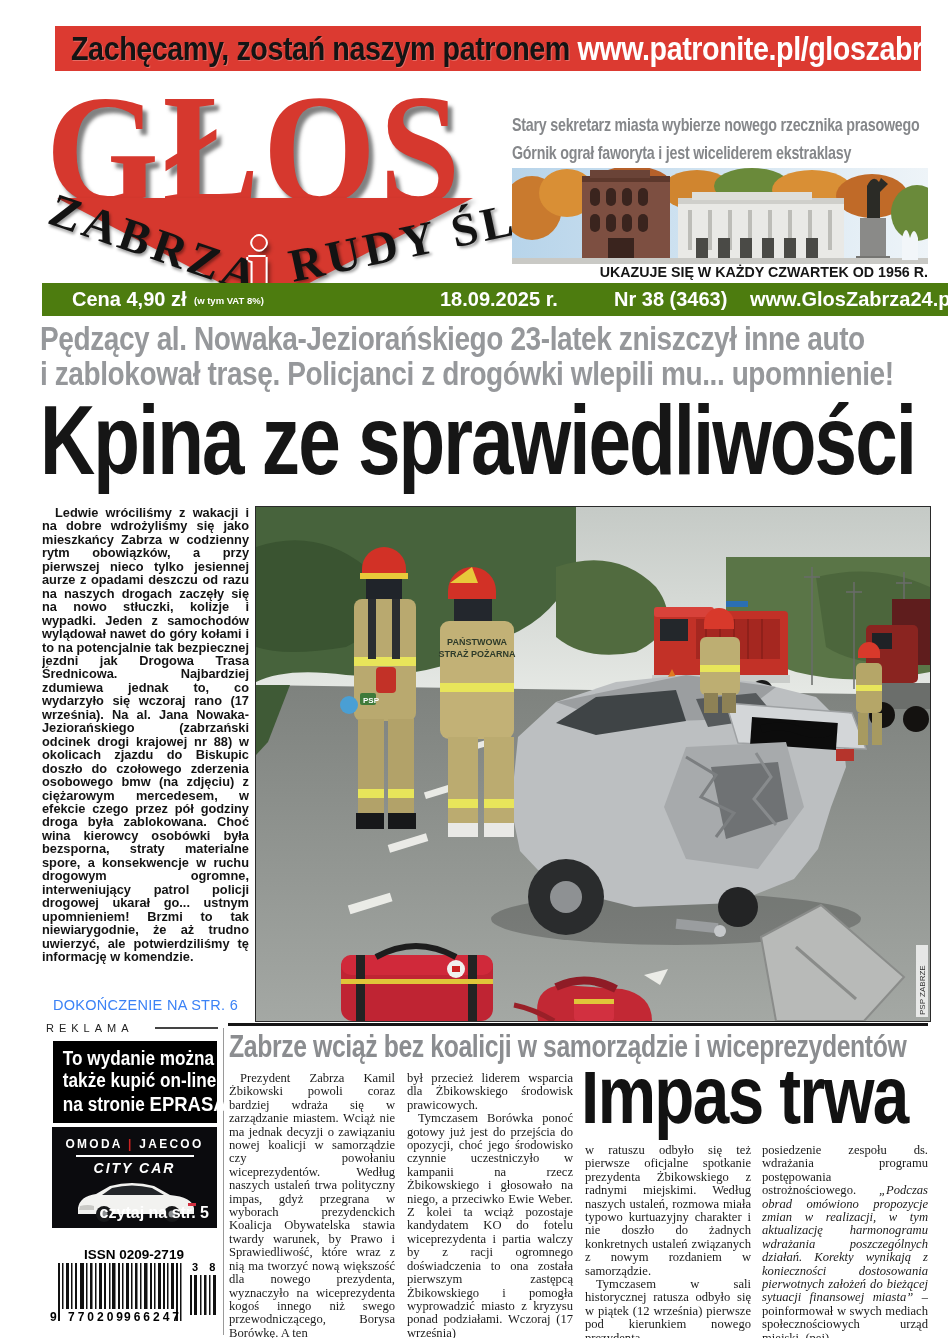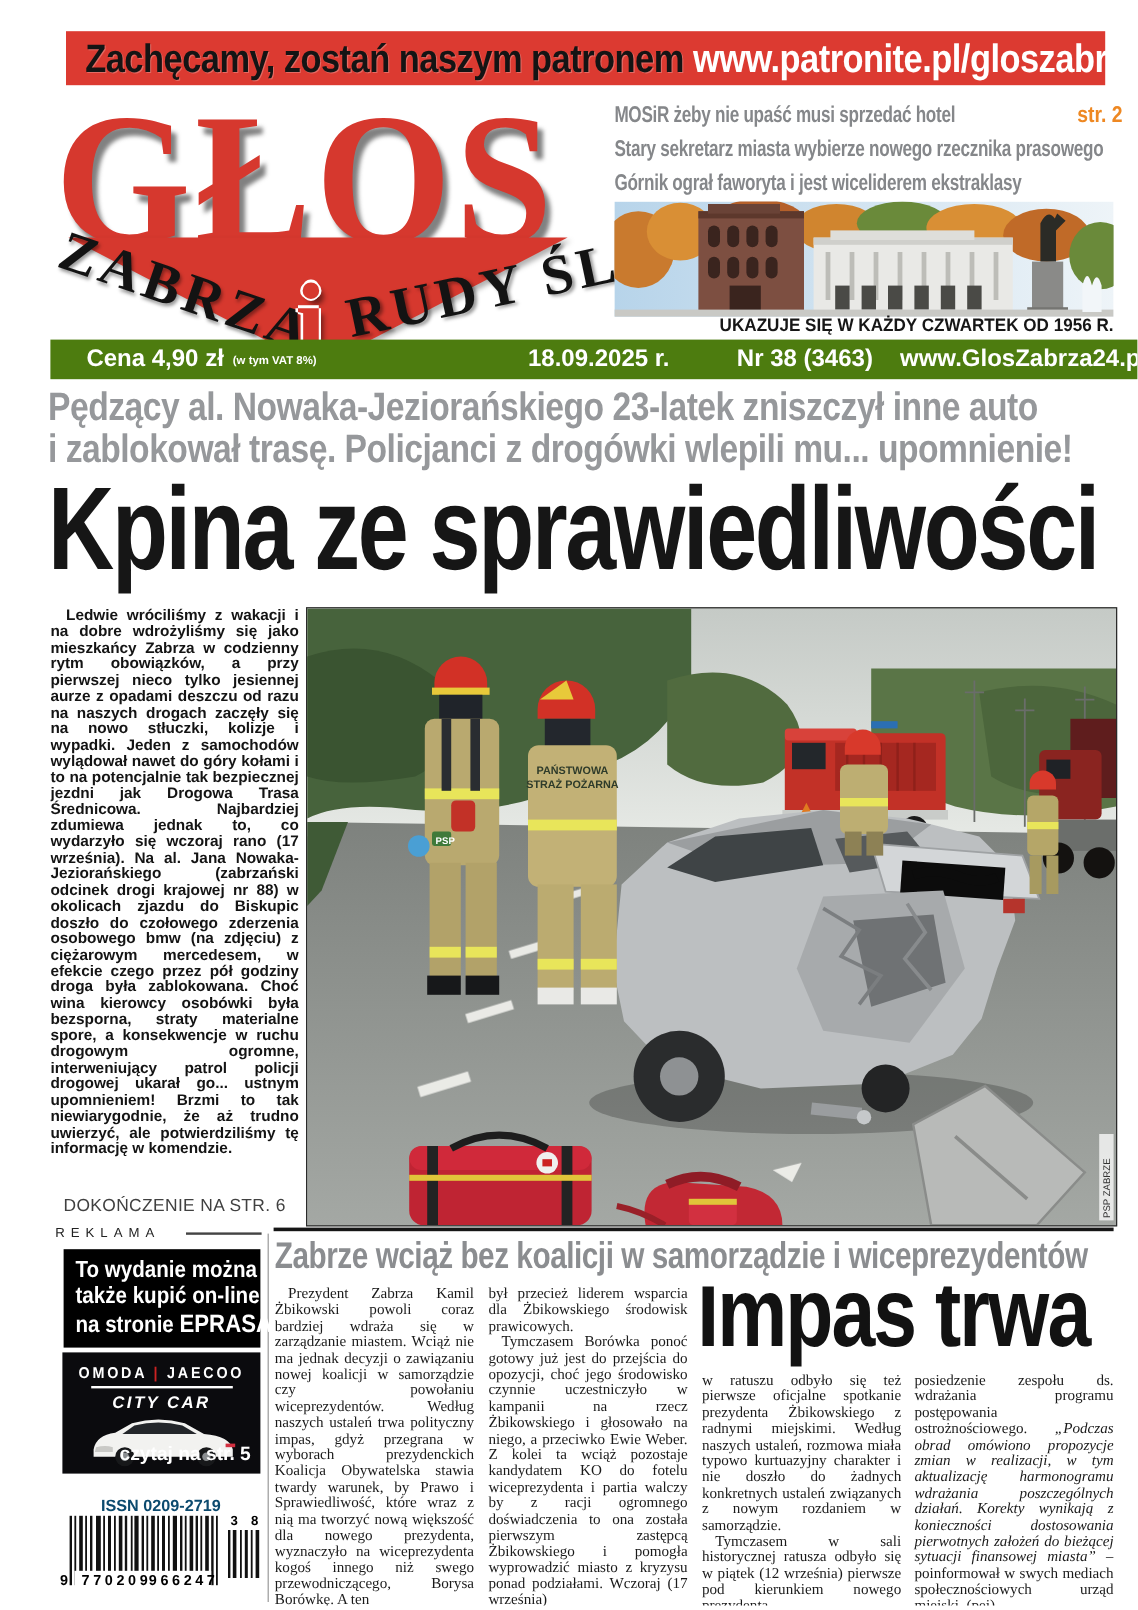--- a/index.html
+++ b/index.html
@@ -46,42 +46,42 @@
   .gb-site{right:10px;}
 
   
   .kick{left:40px;font-weight:bold;font-size:33px;color:#96989b;letter-spacing:-.5px;
         transform:scaleX(.85);transform-origin:0 0;white-space:nowrap;line-height:1;}
   .headline{left:40px;top:391px;font-weight:bold;font-size:98px;line-height:1;color:#161616;letter-spacing:-2.5px;
         transform:scaleX(.78);transform-origin:0 0;white-space:nowrap;}
   .leadcol{left:42px;top:506px;width:207px;height:486px;font-weight:bold;font-size:12.8px;line-height:13.45px;
         text-align:justify;color:#141414;overflow:hidden;}
   .leadcol p{margin:0;text-indent:13px;}
-  .contin{left:42px;top:997px;width:207px;text-align:center;font-size:14.5px;color:#404040;letter-spacing:.3px;}
+  .contin{left:42px;top:997px;width:207px;text-align:center;font-size:14.5px;color:#3b82f6;letter-spacing:.3px;}
 
   .photo{left:255px;top:506px;width:674px;height:514px;border:1px solid #2a2a2a;background:#9a9d9a;}
 
   
   .reklama{left:46px;top:1022px;width:172px;display:flex;align-items:center;gap:21px;}
   .reklama .lbl{font-size:11px;letter-spacing:5px;color:#222;}
   .reklama .line{flex:1;height:2px;background:#444;}
   .vdiv{left:223px;top:1028px;width:1px;height:307px;background:#9a9a9a;}
   .blue-ad{left:53px;top:1041px;width:164px;height:82px;background:#000000;color:#fff;font-weight:bold;
         display:flex;flex-direction:column;justify-content:center;text-align:center;line-height:1.12;}
   .blue-ad .l{display:block;transform:scaleX(.88);font-size:19.5px;white-space:nowrap;}
   .blue-ad .brand{font-size:21px;}
   .car-ad{left:52px;top:1127px;width:165px;height:101px;background:#0b0b0e;color:#fff;overflow:hidden;}
   .car-brand{margin-top:9px;text-align:center;font-weight:bold;font-size:13px;letter-spacing:2.5px;white-space:nowrap;transform:scaleX(.92);}
   .car-sep{color:#cc2222;}
   .car-hr{width:118px;height:1.5px;background:#fff;margin:4px auto 3px;}
   .car-model{text-align:center;font-weight:bold;font-style:italic;font-size:14px;letter-spacing:2px;}
   .car-svg{display:block;margin:0 auto;}
   .car-cta{position:absolute;right:8px;bottom:6px;font-weight:bold;font-size:16px;}
 
-  .issn{left:50px;top:1247px;width:168px;text-align:center;font-weight:bold;font-size:13.5px;color:#0c4a6e;}
+  .issn{left:50px;top:1247px;width:168px;text-align:center;font-weight:bold;font-size:13.5px;color:#000000;}
   .barcode{left:50px;top:1263px;width:168px;height:64px;}
 
   
   .rule2{left:228px;top:1023px;width:700px;height:2.5px;background:#161616;}
   .kick2{left:229px;top:1031px;font-weight:bold;font-size:31px;color:#8b8d90;letter-spacing:-.5px;
         transform:scaleX(.8);transform-origin:0 0;white-space:nowrap;line-height:1;}
   .cols{left:229px;top:1072px;width:699px;height:266px;overflow:hidden;
         font-family:"Liberation Serif",serif;font-size:12.6px;line-height:13.4px;text-align:justify;color:#1a1a1a;}
   .scol{position:absolute;top:0;width:166px;}
   .scol p{margin:0;text-indent:11px;}
@@ -105,24 +105,20 @@
       <span class="b-white">www.patronite.pl/gloszabrza</span>
     </div>
   </div>
 
   <div class="abs glos">GŁOS</div>
   <div class="abs tri"></div>
   <div class="abs logo-word zabrza">ZABRZA</div>
   <div class="abs logo-i">i</div>
   <div class="abs logo-word rudy">RUDY ŚL.</div>
 
-  <div class="abs teaser" style="top:84px;">
-    <span class="t">MOSiR żeby nie upaść musi sprzedać hotel</span>
-    <span class="p">str. 2</span>
-  </div>
   <div class="abs teaser" style="top:112px;">
     <span class="t">Stary sekretarz miasta wybierze nowego rzecznika prasowego</span>
 
   </div>
   <div class="abs teaser" style="top:140px;">
     <span class="t">Górnik ograł faworyta i jest wiceliderem ekstraklasy</span>
 
   </div>
 
   <svg class="abs strip" viewBox="0 0 416 96">

